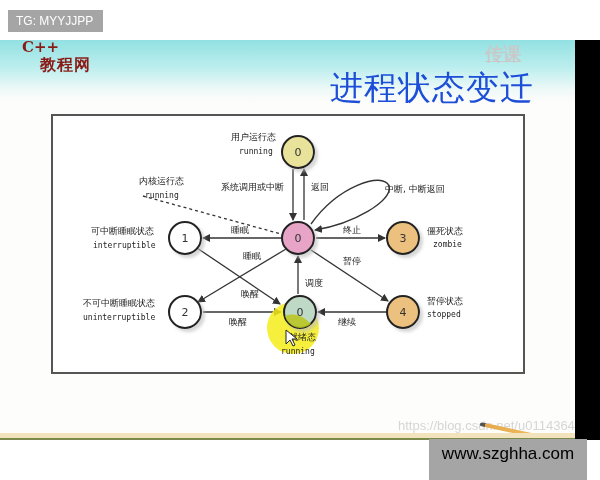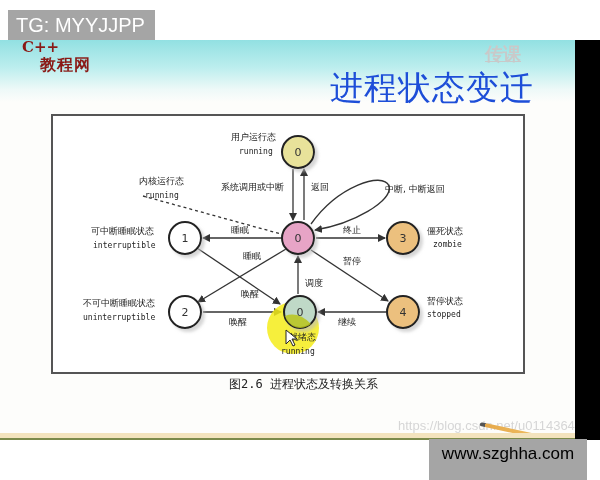--- a/index.html
+++ b/index.html
@@ -10,21 +10,21 @@
   .logo{position:absolute;left:12px;top:0px;color:#8a1a16;font-weight:bold;font-family:"DejaVu Serif",serif;line-height:1;}
   .logo .cpp{font-size:15px;display:block;padding-left:10px;}
   .logo .cn{font-size:16px;display:block;margin-top:2px;letter-spacing:1px;margin-left:28px;}
   .title{position:absolute;left:330px;top:26px;font-size:33px;color:#1d4ed8;font-family:"DejaVu Serif",serif;letter-spacing:1px;}
   .wm-chuanke{position:absolute;left:485px;top:2px;font-size:18px;color:#c9c9c9;font-weight:bold;font-family:"DejaVu Sans",sans-serif;text-decoration:underline;}
   .diagram{position:absolute;left:51px;top:74px;width:474px;height:260px;border:2px solid #555;background:#fff;box-sizing:border-box;}
   .caption{position:absolute;left:229px;top:336px;font-size:12px;color:#222;font-family:"DejaVu Sans Mono",monospace;}
   .footer-line{position:absolute;left:0;top:393px;width:575px;height:5px;background:#f3e3bd;border-bottom:2px solid #7b8a4a;}
   .csdn-wm{position:absolute;left:398px;top:378px;font-size:13px;color:#d6d6d6;font-family:"Liberation Sans",sans-serif;white-space:nowrap;}
   .pencil{position:absolute;left:480px;top:382px;width:90px;height:4px;background:linear-gradient(to right,#555 0,#555 6%,#e6a94a 6%,#f2c46a 90%,#333 90%);transform:rotate(12deg);transform-origin:left center;border-radius:2px;}
-  .tg{position:absolute;left:8px;top:10px;background:#a5a5a5;color:#fff;font-family:"Liberation Sans",sans-serif;font-size:20px;padding:4px 10px 4px 8px;}
+  .tg{position:absolute;left:8px;top:10px;background:#a5a5a5;color:#fff;font-family:"Liberation Sans",sans-serif;font-size:12px;padding:4px 10px 4px 8px;}
   .site{position:absolute;left:429px;top:439px;width:158px;height:44px;background:#a5a5a5;color:#000000;font-family:"Liberation Sans",sans-serif;font-size:17px;line-height:30px;text-align:center;}
   svg text{font-family:"DejaVu Sans",sans-serif;}
   .mono{font-family:"DejaVu Sans Mono",monospace;}
 </style>
 </head>
 <body>
 
 <div class="tg">TG: MYYJJPP</div>
 
 <div class="slide">
@@ -146,21 +146,20 @@
         <text x="252" y="170">调度</text>
         <text x="188" y="181">唤醒</text>
         <text x="176" y="209">唤醒</text>
         <text x="285" y="209">继续</text>
       </g>
 
       <path d="M233,214 L233,228 L237,224 L240,230 L242,229 L239,223 L244,223 z" fill="#fff" stroke="#222" stroke-width="1"></path>
     </svg>
   </div>
 
-  <div class="caption">图2.6 进程状态及转换关系</div>
   <div class="csdn-wm">https://blog.csdn.net/u011436427</div>
   <div class="pencil"></div>
   <div class="footer-line"></div>
 </div>
 
 <div class="blackbar"></div>
 
 <div class="site">www.szghha.com</div>
 
 </body></html>

